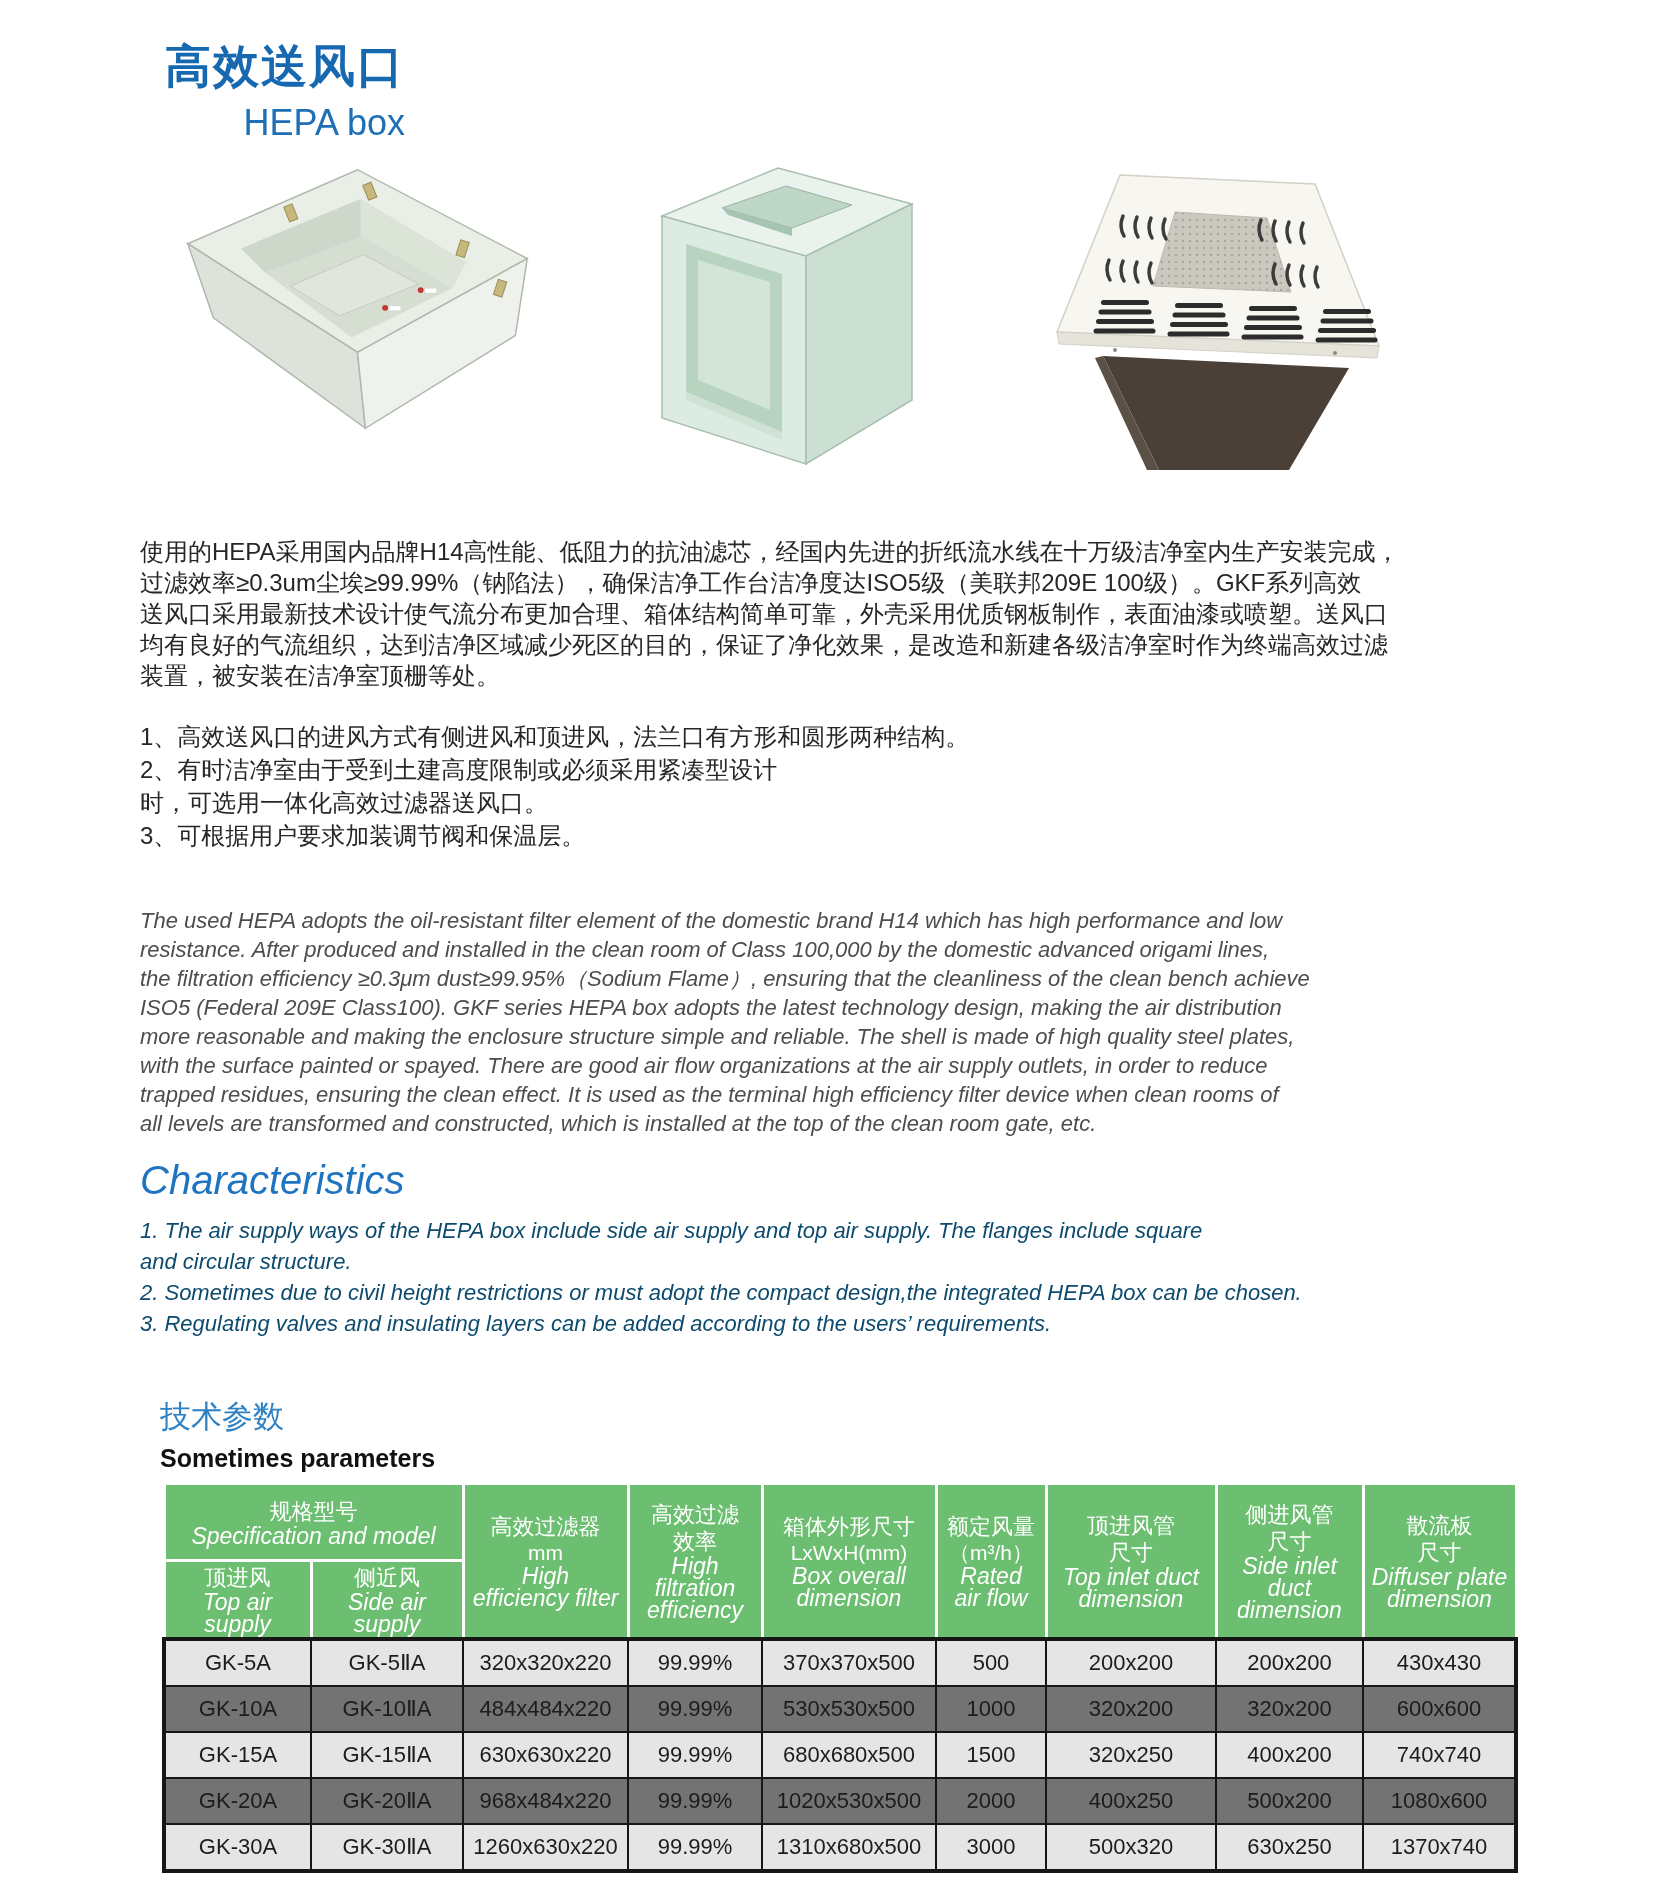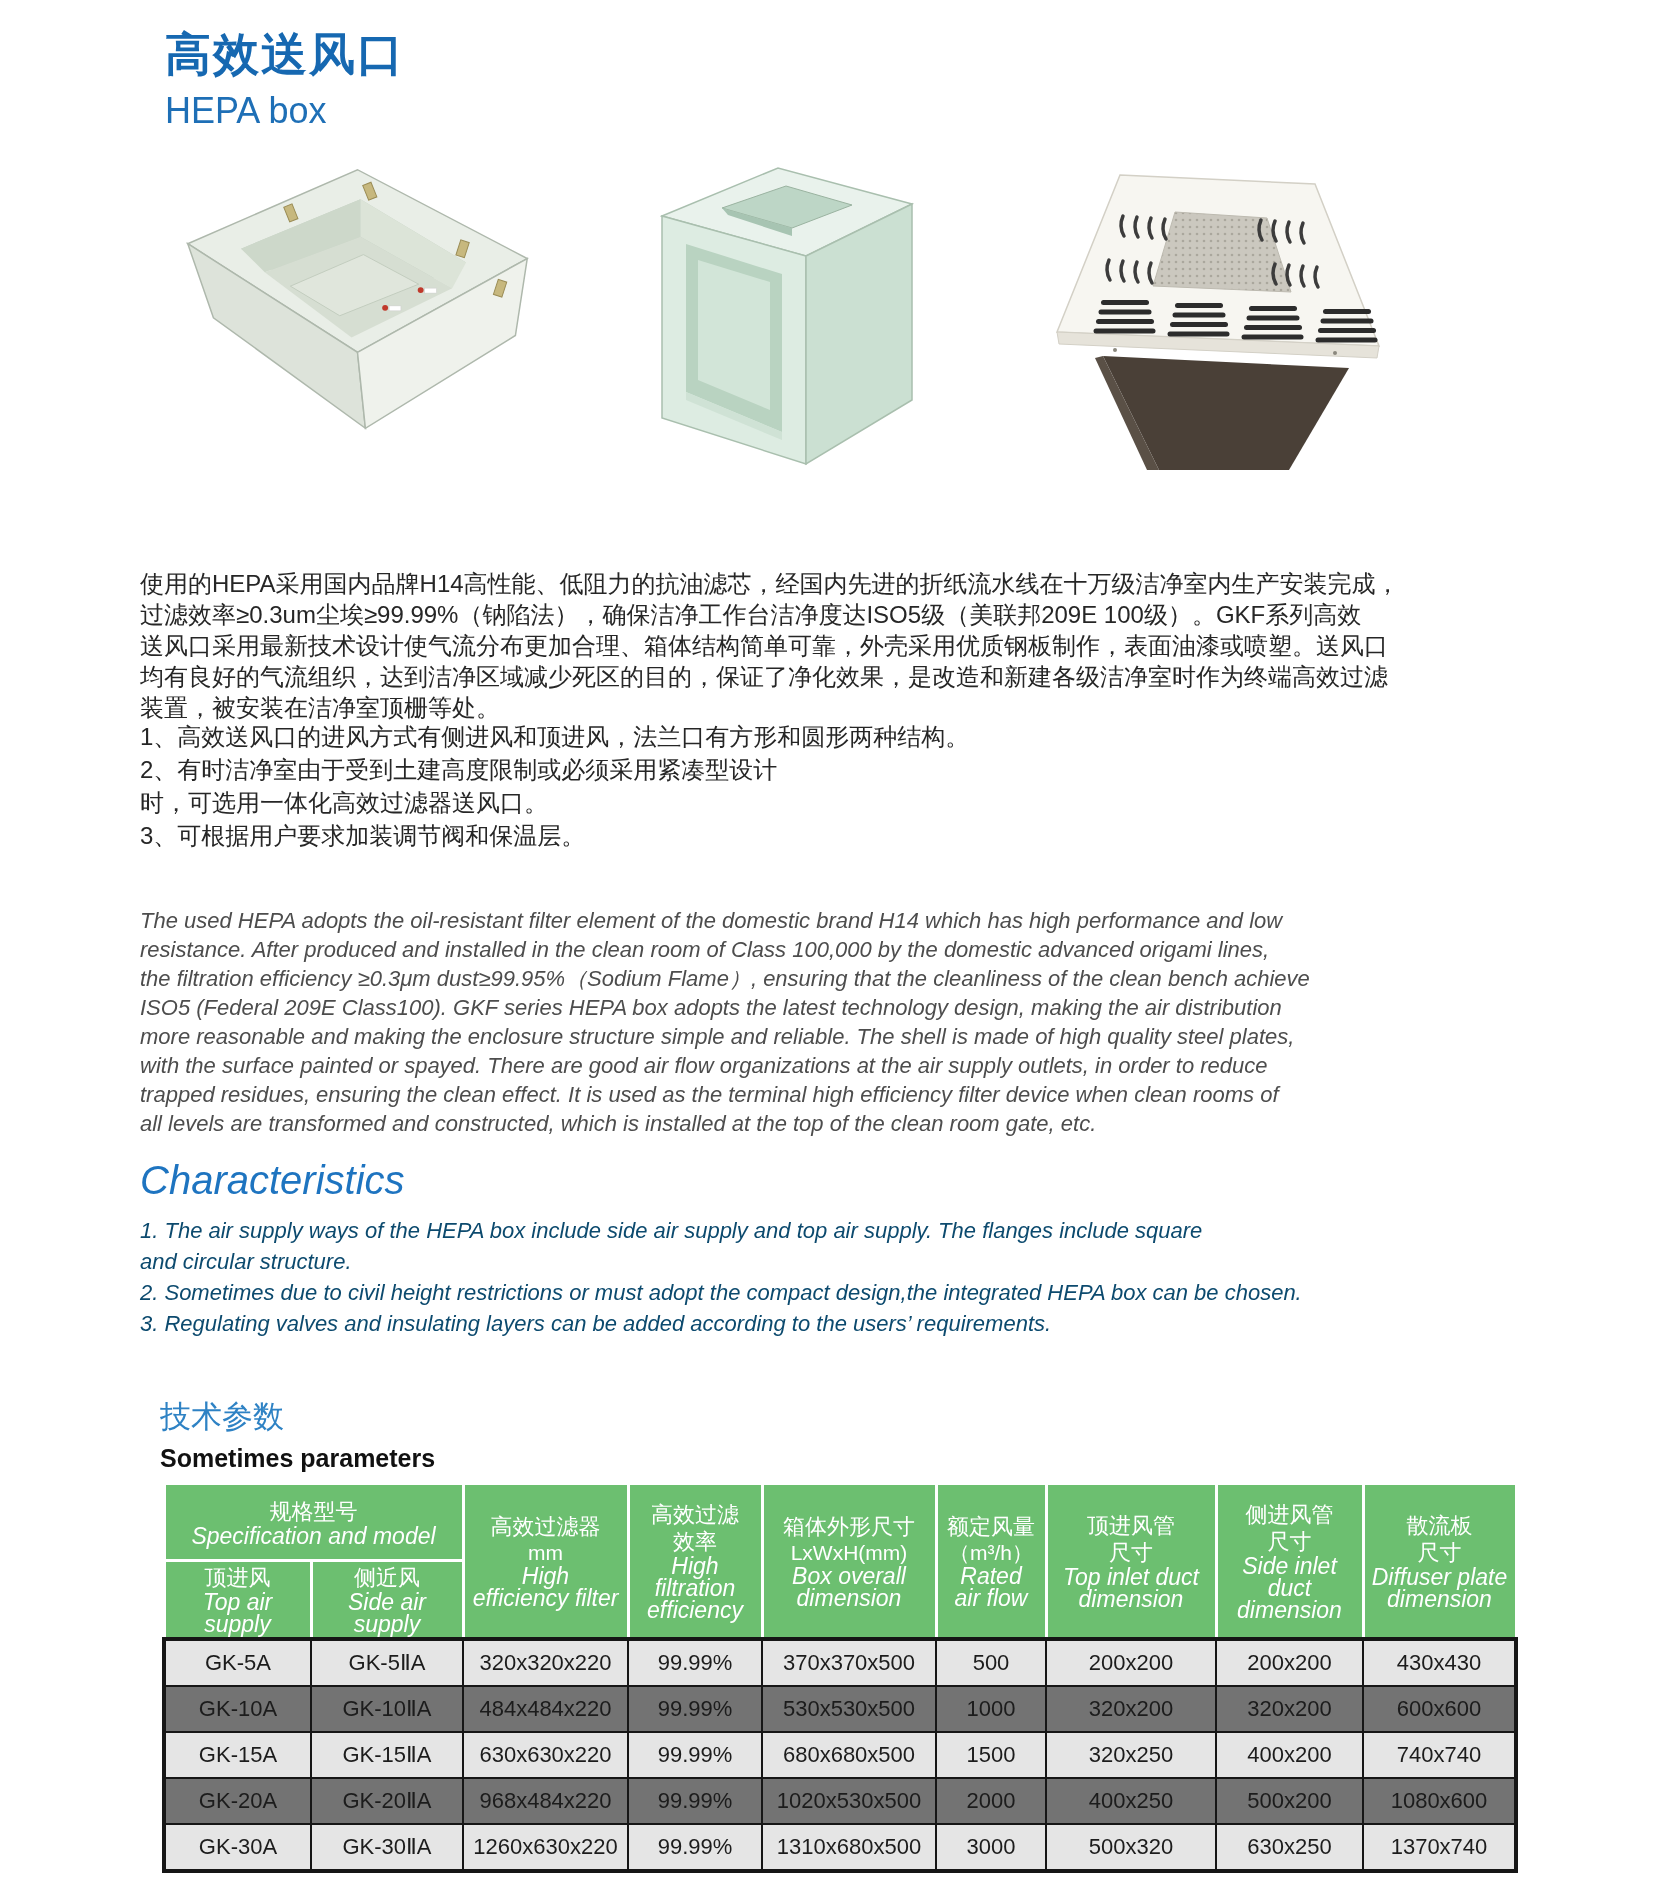--- a/index.html
+++ b/index.html
@@ -4,30 +4,30 @@
 <style>
   html,body{margin:0;padding:0;background:#ffffff;}
   body{
     width:1665px;height:1880px;position:relative;
     font-family:"Liberation Sans","DejaVu Sans",sans-serif;
     color:#2b2b2b;-webkit-font-smoothing:antialiased;
   }
   .preline{white-space:pre-line;}
 
   
-  #header{position:absolute;left:165px;top:24px;}
+  #header{position:absolute;left:165px;top:36px;text-align:right;}
   .title-zh{font-size:46px;font-weight:bold;color:#1668b1;letter-spacing:2px;}
   .title-en{font-size:36px;color:#1e6fb6;margin-top:4px;}
 
   
   #figures{position:absolute;left:170px;top:148px;width:1235px;display:flex;justify-content:space-between;align-items:flex-start;}
   .fig{display:block;}
 
   
-  #intro-zh{position:absolute;left:140px;top:536px;width:1400px;font-size:24px;line-height:31px;color:#262626;margin-top:32px;}
+  #intro-zh{position:absolute;left:140px;top:536px;width:1400px;font-size:24px;line-height:31px;color:#262626;}
   #features{position:absolute;left:140px;top:720px;width:1400px;font-size:24px;line-height:33px;color:#262626;}
   #intro-en{position:absolute;left:140px;top:906px;width:1420px;font-size:22px;line-height:29px;font-style:italic;color:#4d4d4d;}
   #characteristics{position:absolute;left:140px;top:1158px;width:1420px;}
   .char-heading{font-size:40px;font-style:italic;color:#1e74c0;margin-bottom:12px;}
   .char-body{font-size:22px;line-height:31px;font-style:italic;color:#0c4a6e;}
 
   
   #tech-heading{position:absolute;left:160px;top:1396px;}
   .tech-zh{font-size:31px;color:#2e82c4;}
   .tech-en{font-size:25px;font-weight:bold;color:#111;margin-top:6px;}

